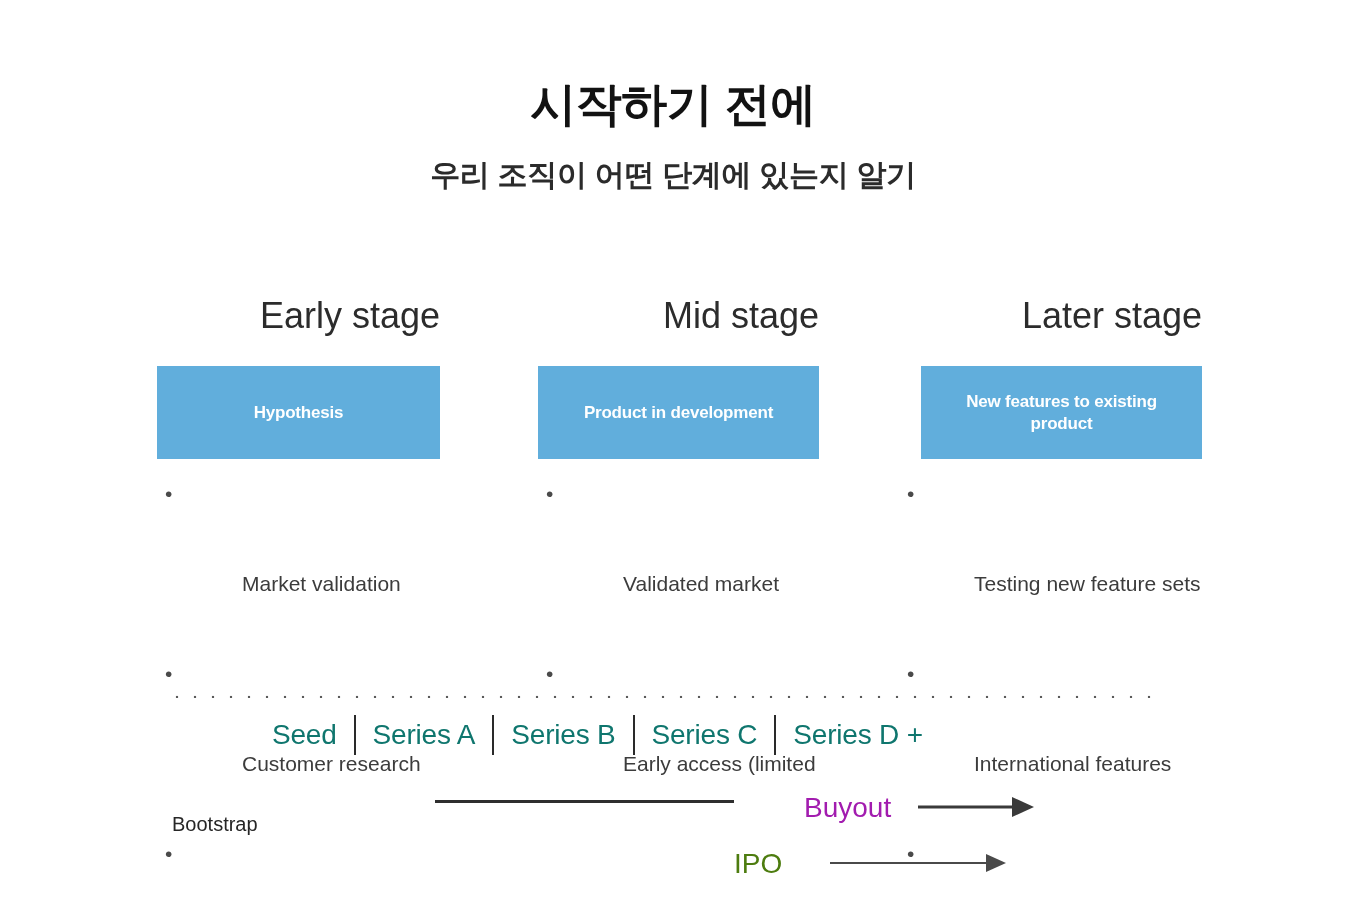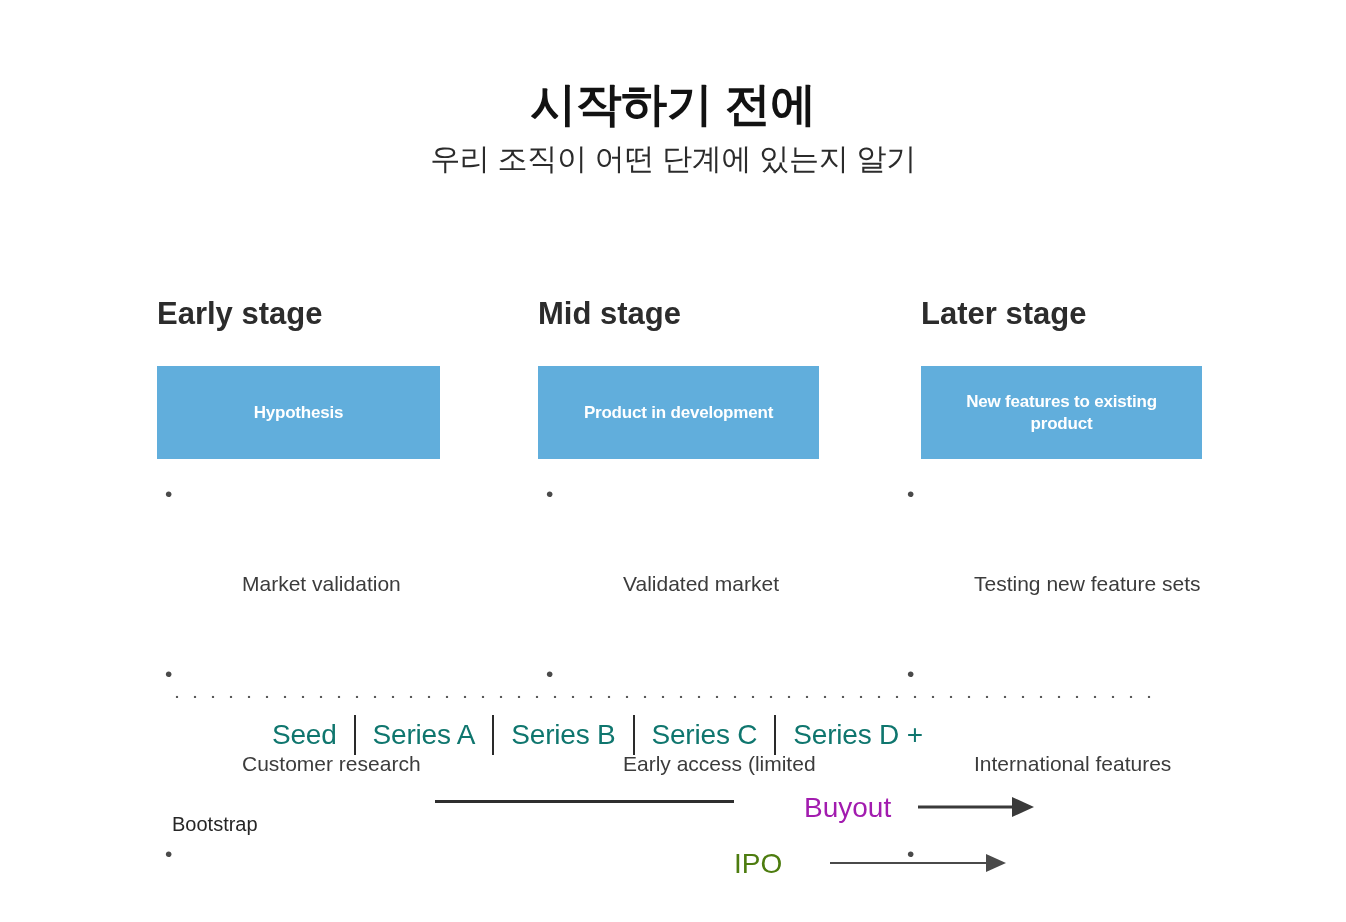--- a/index.html
+++ b/index.html
@@ -27,40 +27,40 @@
   }
   #slide-title {
     font-size: 46px;
     font-weight: bold;
     color: #121212;
     letter-spacing: -0.5px;
     line-height: 1.15;
   }
   #slide-subtitle {
     font-size: 30px;
-    font-weight: 400;
+    font-weight: 700;
     color: #2b2b2b;
-    margin-top: 8px;
+    margin-top: 24px;
     letter-spacing: -0.3px;
   }
 
   
   .stage-column {
     position: absolute;
     top: 298px;
   }
   #column-early  { left: 157px; width: 283px; }
   #column-mid    { left: 538px; width: 281px; }
   #column-later  { left: 921px; width: 281px; }
 
   .stage-heading {
-    font-size: 31px;
-    font-weight: 700;
+    font-size: 36px;
+    font-weight: 400;
     color: #2c2c2c;
-    text-align: left;
+    text-align: right;
     line-height: 1;
     height: 40px;
   }
 
   .stage-box {
     margin-top: 28px;
     height: 93px;
     background: #61AEDC;
     display: flex;
     align-items: center;

